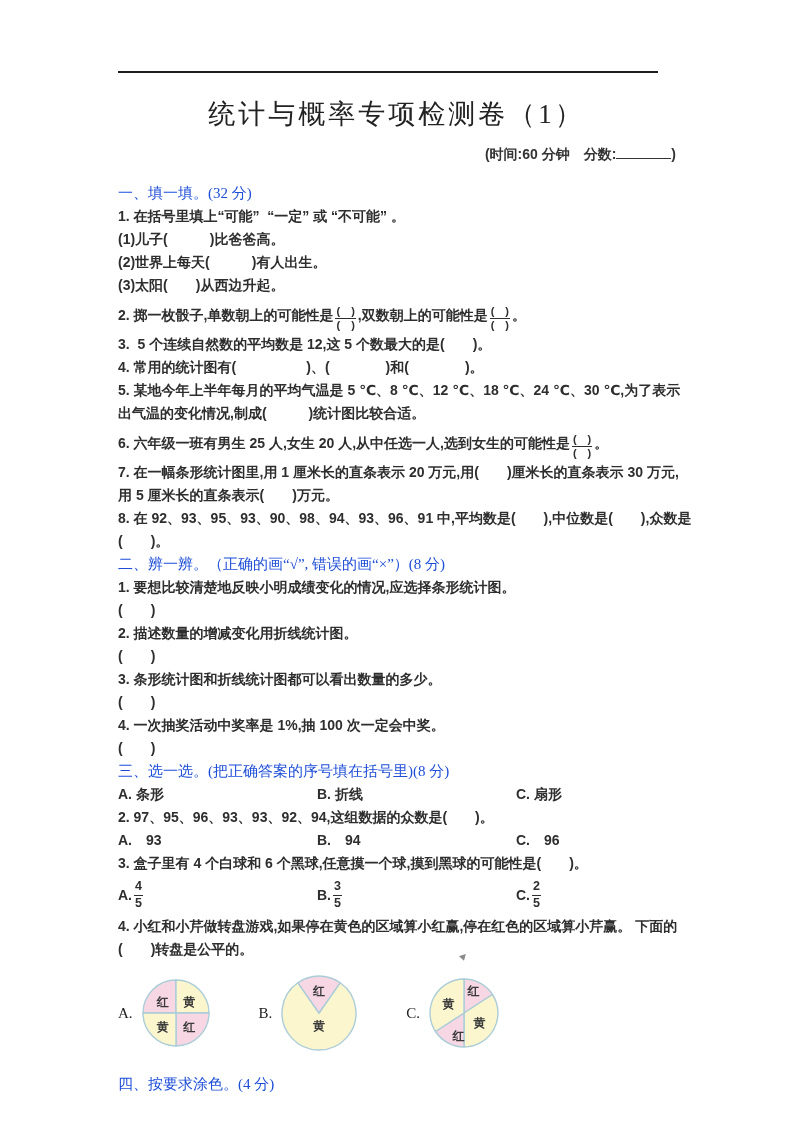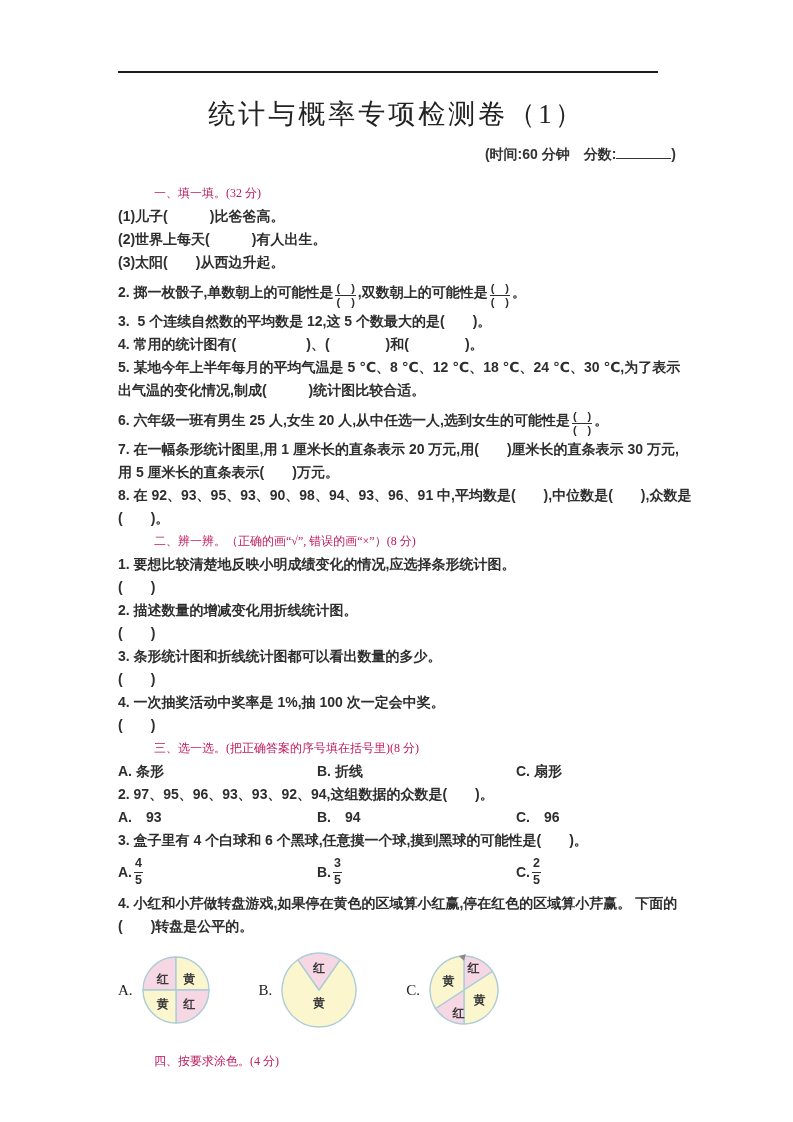--- a/index.html
+++ b/index.html
@@ -32,21 +32,21 @@
   }
   .doc {
     position:absolute; left:118px; top:182px; width:558px;
   }
   .line {
     display:block; line-height:23px; font-size:14px;
     font-weight:600; white-space:pre; color:#2e2e2e;
   }
   .sec {
     font-family:"Liberation Serif","DejaVu Serif",serif;
-    font-weight:500; font-size:12px; color:#be185d;margin-left:36px;
+    font-weight:500; font-size:15px; color:#1d4ed8;
   }
   .tf { display:flex; justify-content:space-between;flex-direction:column; }
   .tf .ans { padding-right:6px; }
   .fracline { display:flex; align-items:flex-end; height:36px; line-height:36px; }
   .frac {
     display:inline-flex; flex-direction:column; align-items:center;
     font-size:11px; line-height:1.25; margin:0 2px; font-weight:600;
     vertical-align:middle;
   }
   .frac .fn { border-bottom:1px solid #2e2e2e; padding:0 1px; white-space:pre; }
@@ -81,20 +81,21 @@
 
 <div class="top-rule"></div>
 
 <div class="title">统计与概率专项检测卷（1）</div>
 
 <div class="meta"><span>(时间:60 分钟　分数:</span><span class="score-blank"></span><span>)</span></div>
 
 <div class="doc">
 
   <div class="line sec">一、填一填。(32 分)</div>
+  <div class="line">1. 在括号里填上“可能”  “一定” 或 “不可能” 。</div>
   <div class="line">(1)儿子(　　　)比爸爸高。</div>
   <div class="line">(2)世界上每天(　　　)有人出生。</div>
   <div class="line">(3)太阳(　　)从西边升起。</div>
 
   <div class="line fracline">
     <span>2. 掷一枚骰子,单数朝上的可能性是</span>
     <span class="frac"><span class="fn">(　)</span><span class="fd">(　)</span></span>
     <span>,双数朝上的可能性是</span>
     <span class="frac"><span class="fn">(　)</span><span class="fd">(　)</span></span>
     <span>。</span>

